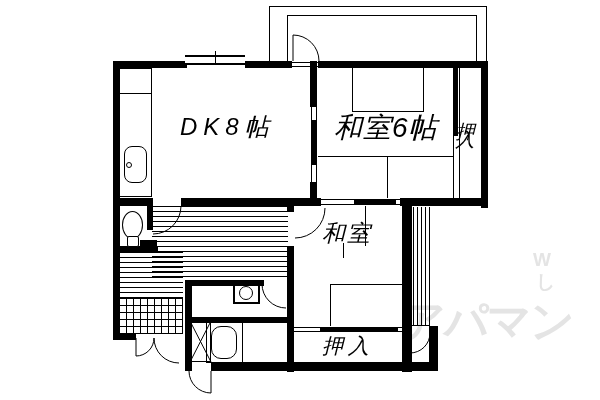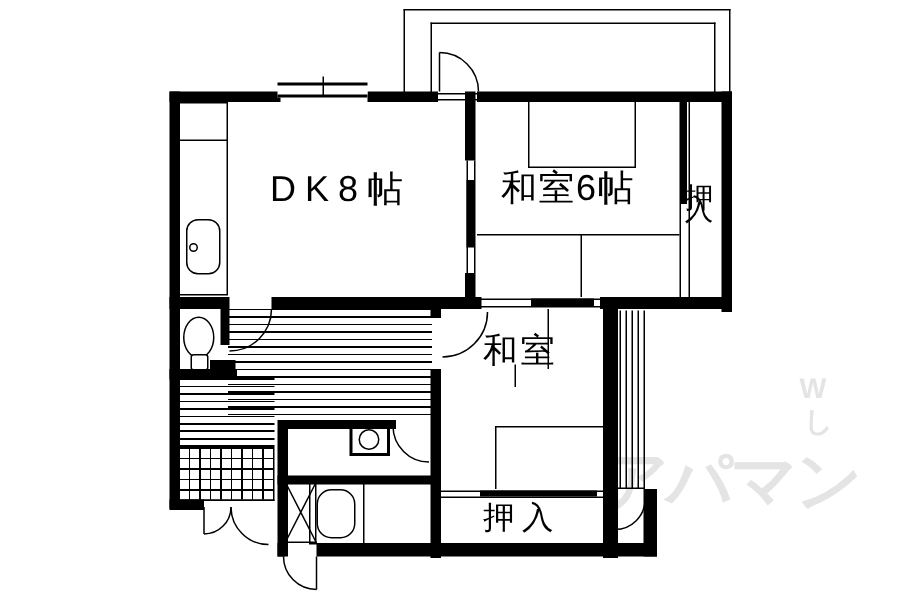--- a/index.html
+++ b/index.html
@@ -10,21 +10,21 @@
   
   .tl{position:absolute;background:#000;z-index:2;}
   
   .box{position:absolute;border:1px solid #000;box-sizing:border-box;z-index:2;background:transparent;}
   .noB{border-bottom:none;}
   .stripes{position:absolute;z-index:2;background:repeating-linear-gradient(to bottom,#000 0 1px,transparent 1px 5px);}
   .grid{position:absolute;z-index:2;
         background-image:repeating-linear-gradient(to right,#000 0 1px,transparent 1px 7px),
                          repeating-linear-gradient(to bottom,#000 0 1px,transparent 1px 7px);
         border-right:1px solid #000;border-bottom:1px solid #000;}
-  .lbl{position:absolute;z-index:4;white-space:nowrap;line-height:1;}
+  .lbl{position:absolute;z-index:4;white-space:nowrap;line-height:1;font-style:italic;}
   .vert{writing-mode:vertical-rl;text-orientation:upright;}
   #arcs{position:absolute;left:0;top:0;z-index:3;}
   .wm{position:absolute;white-space:nowrap;font-weight:bold;color:#e4e4e4;line-height:1;z-index:1;}
   .circle{position:absolute;border:1px solid #000;border-radius:50%;box-sizing:border-box;z-index:2;background:transparent;}
 </style>
 </head>
 <body>
 
 <div id="plan">
 
@@ -126,18 +126,18 @@
       <path d="M136 356 A18 18 0 0 0 154 338"></path>
       <path d="M154 338 A25 25 0 0 0 179 363"></path>
       <path d="M211 371 V393"></path>
       <path d="M211 393 A22 22 0 0 1 189 371"></path>
       <path d="M410 353 A20 20 0 0 0 430 333"></path>
       <path d="M190 321 L211 362 M211 321 L190 362"></path>
     </g>
   </svg>
 
   <div class="lbl" style="left:180px;top:115px;font-size:24px;letter-spacing:6px;">DK8帖</div>
-  <div class="lbl" style="left:334px;top:114px;font-size:24px;letter-spacing:1px;">和室6帖</div>
+  <div class="lbl" style="left:334px;top:114px;font-size:28px;letter-spacing:1px;">和室6帖</div>
   <div class="lbl vert" style="left:456px;top:107px;font-size:19px;letter-spacing:7px;">押入</div>
   <div class="lbl" style="left:322px;top:222px;font-size:23px;letter-spacing:2px;">和室</div>
   <div class="lbl" style="left:322px;top:335px;font-size:21px;letter-spacing:5px;">押入</div>
 
 </div>
 
 </body></html>

